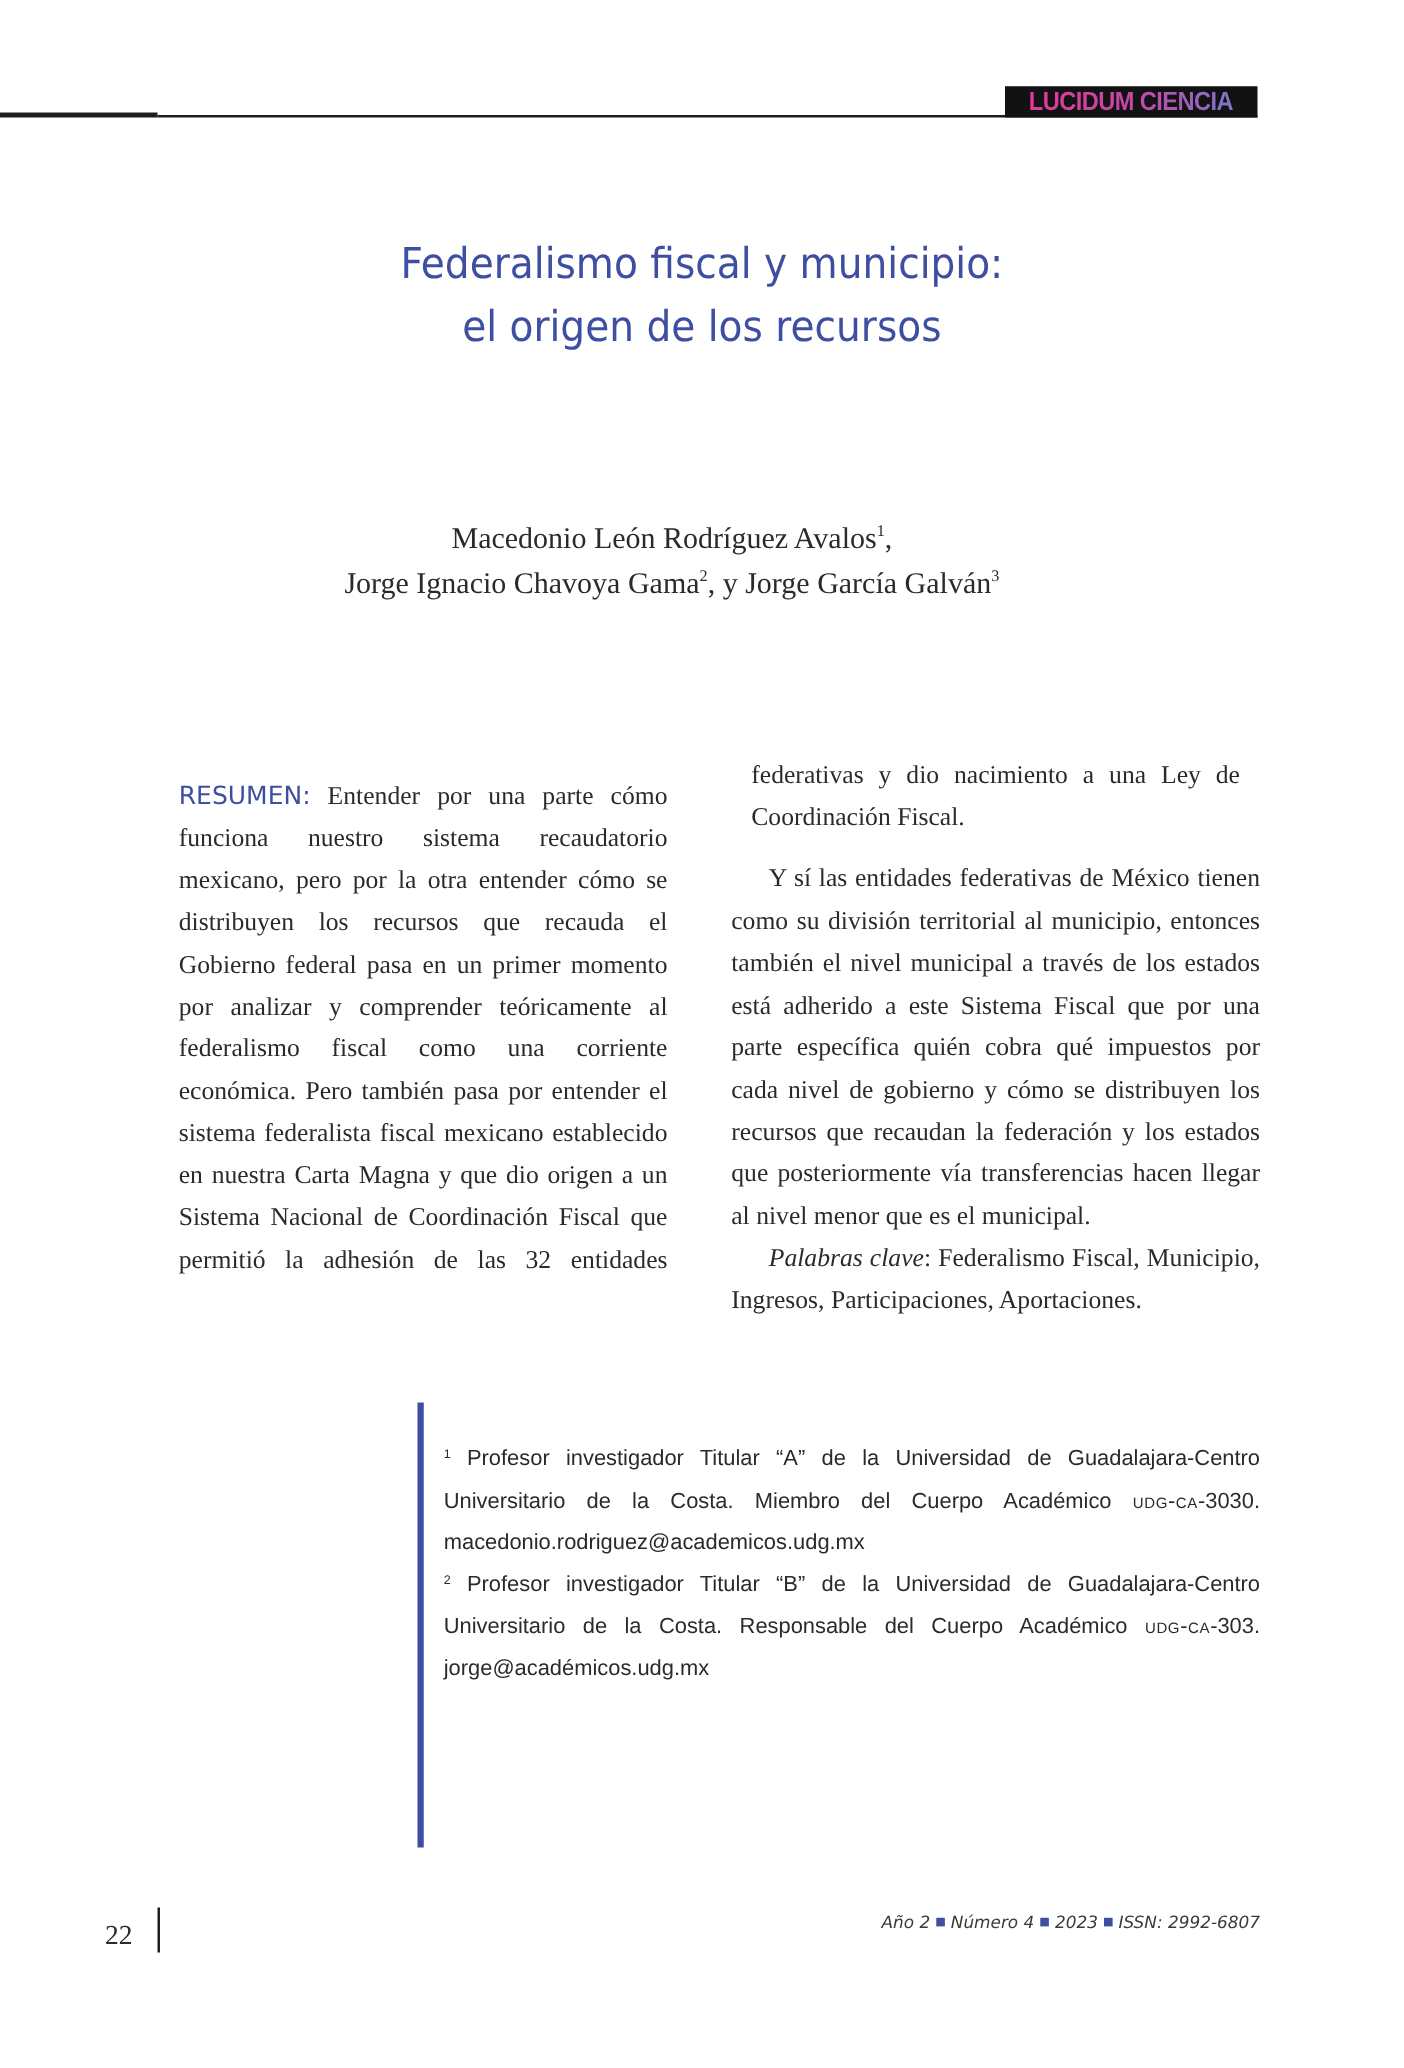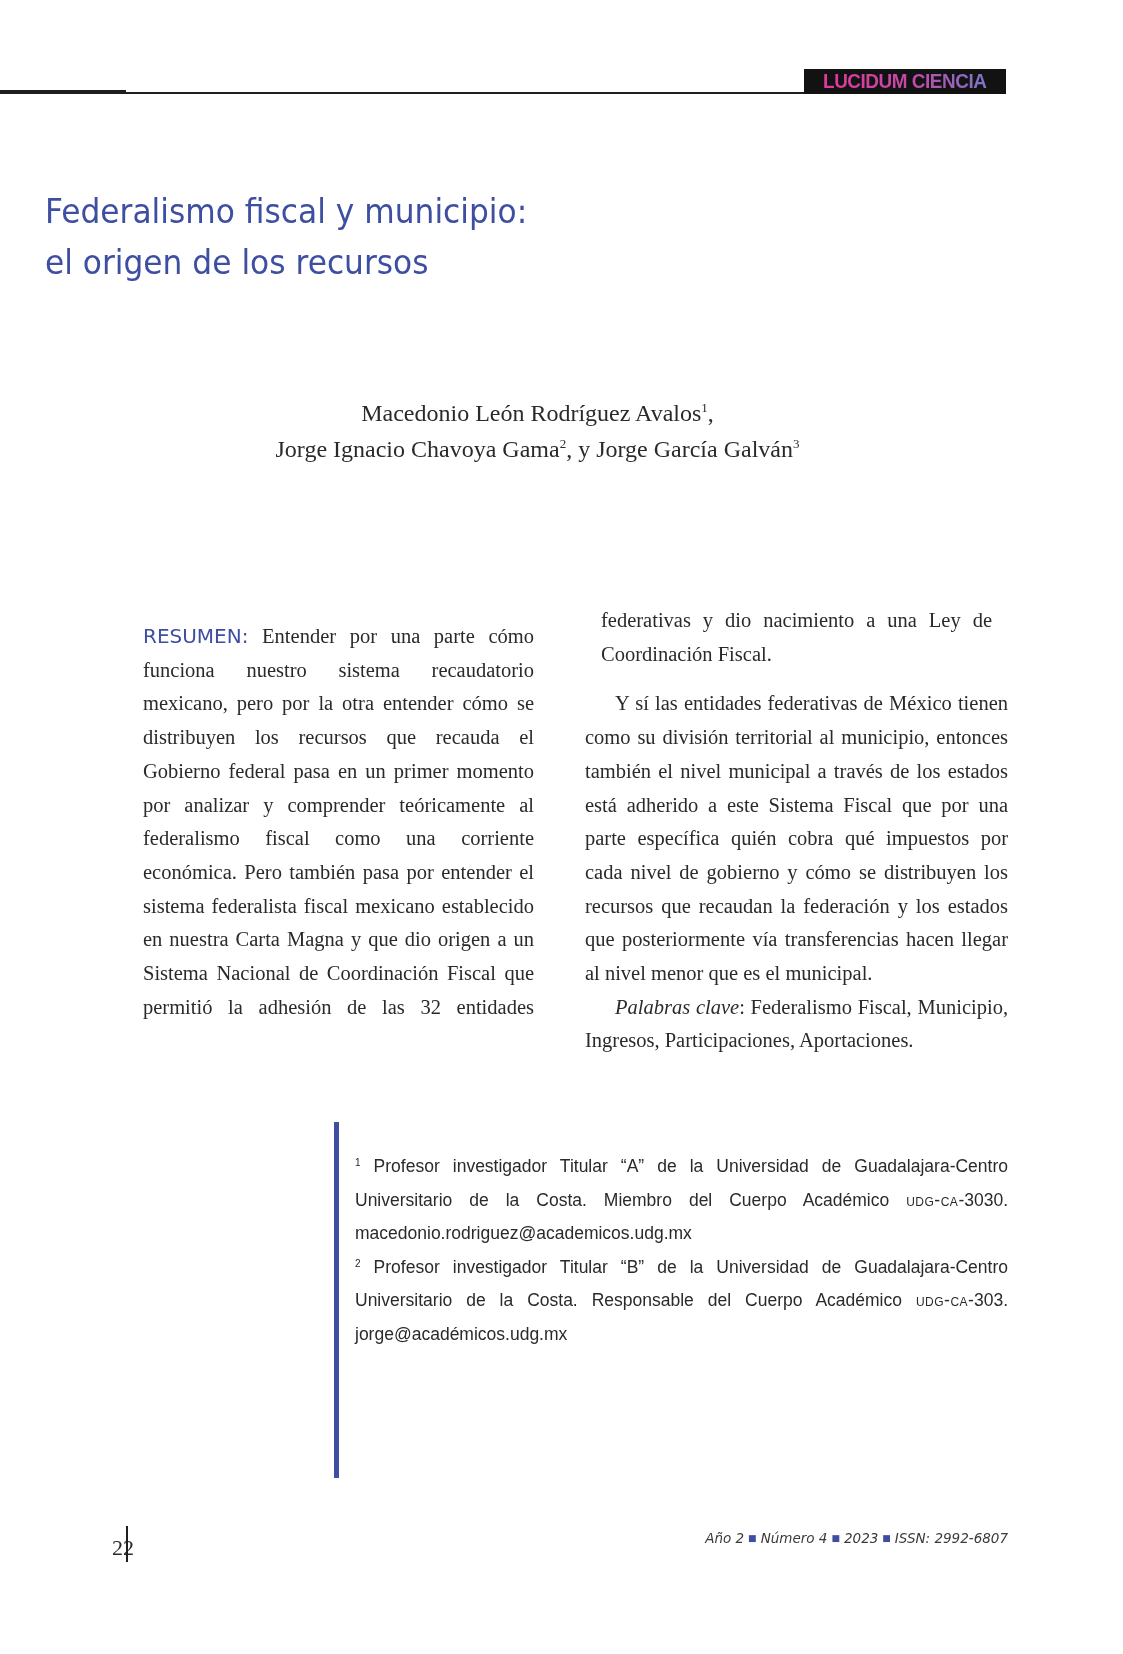--- a/index.html
+++ b/index.html
@@ -1,42 +1,42 @@
 <!DOCTYPE html>
 <html><head>
 <meta charset="utf-8">
 <style>
   html, body { margin: 0; padding: 0; background: #ffffff; }
   body { width: 1123px; height: 1654px; position: relative; overflow: hidden; font-family: "DejaVu Serif", serif; color: #2a2a2a; }
 
   .rule-thick { position: absolute; left: 0; top: 90px; width: 126px; height: 4px; background: #1e1e1e; }
   .rule-thin { position: absolute; left: 126px; top: 92px; width: 880px; height: 2px; background: #1e1e1e; }
   .brand { position: absolute; left: 804px; top: 69px; width: 202px; height: 25px; background: #121212;
-           display: flex; align-items: flex-start; justify-content: center; }
+           display: flex; align-items: center; justify-content: center; }
   .brand span { font-family: "Liberation Sans", sans-serif; font-weight: bold; font-size: 21px; letter-spacing: -0.5px;
            background: linear-gradient(90deg, #e2399a 0%, #c04aaa 55%, #7c77c8 100%);
            -webkit-background-clip: text; background-clip: text; color: transparent; transform: scaleX(0.9); display: inline-block; }
 
-  .title { position: absolute; left: 0; width: 1123px; top: 186px; 
+  .title { position: absolute; left: 0; width: 1123px; top: 186px; text-align: center;
            font-family: "DejaVu Sans", sans-serif; font-size: 34px; line-height: 51px; color: #3e4fa2; font-weight: normal; }
   .title div { transform: scaleX(0.92); }
 
-  .authors { position: absolute; left: 0; width: 1075px; top: 395px; text-align: center;
+  .authors { position: absolute; left: 0; width: 1075px; top: 413px; text-align: center;
              font-family: "Liberation Serif", serif; font-size: 24px; line-height: 36px; color: #2a2a2a; }
   .authors sup { font-size: 13px; vertical-align: 9px; line-height: 0; }
   .resumen { font-family: "DejaVu Sans", sans-serif; color: #3e4fa2; font-size: 20px; }
 
   .fn-bar { position: absolute; left: 334px; top: 1122px; width: 5px; height: 356px; background: #3e4fa2; }
   .footnotes { position: absolute; left: 355px; top: 1150px; width: 653px; font-family: Liberation Sans, sans-serif;
                font-size: 17.5px; line-height: 33.5px; text-align: justify; color: #2a2a2a; }
   .footnotes p { margin: 0; }
   .footnotes sup { font-size: 10px; vertical-align: 6px; line-height: 0; }
   .sc { font-variant: small-caps; text-transform: lowercase; letter-spacing: 0.5px; }
 
-  .page-num { position: absolute; left: 84px; top: 1535px; font-family: "Liberation Serif", serif; font-size: 22px; color: #2a2a2a; margin-left: 28px; }
+  .page-num { position: absolute; left: 84px; top: 1535px; font-family: "Liberation Serif", serif; font-size: 22px; color: #2a2a2a; }
   .page-sep { position: absolute; left: 126px; top: 1526px; width: 2px; height: 36px; background: #1e1e1e; }
   .meta { position: absolute; right: 115px; top: 1528px; text-align: right; font-family: "DejaVu Sans", sans-serif;
           font-size: 13.5px; line-height: 21px; color: #3a3a3a; font-style: italic; }
   .meta .dot { color: #3e4fa2; font-size: 9px; vertical-align: 2px; padding: 0 4px; }
 </style>
 </head>
 <body>
 
 <div class="rule-thick"></div>
 <div class="rule-thin"></div>

